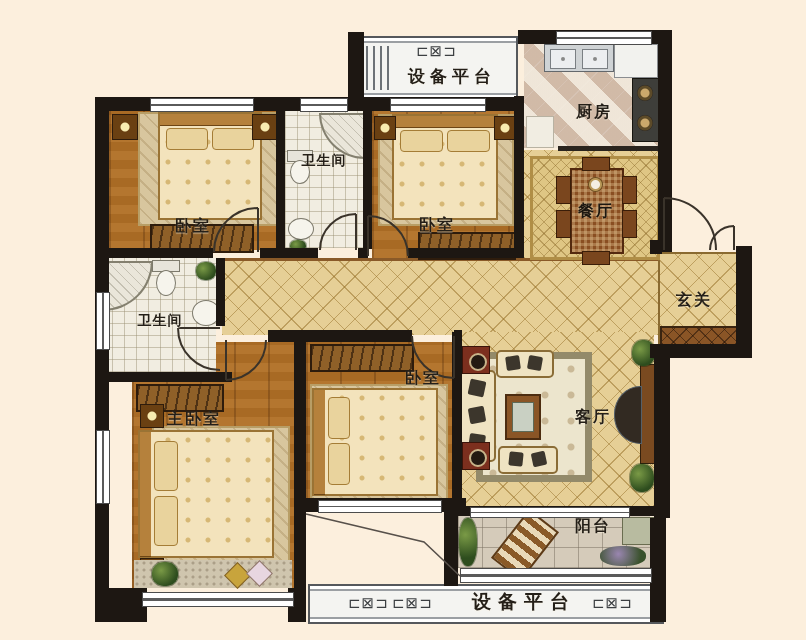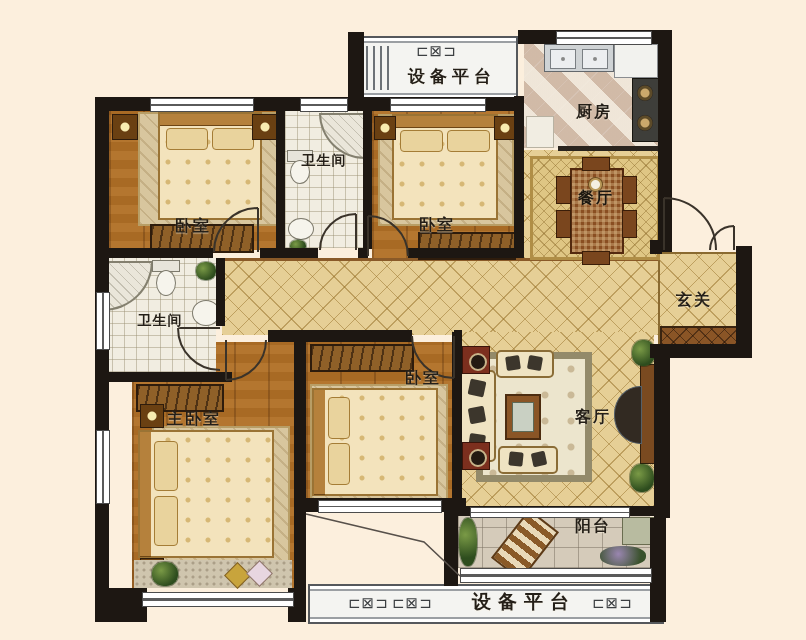--- a/index.html
+++ b/index.html
@@ -281,21 +281,21 @@
     </g>
     <path d="M306,514 L424,542 L460,576" stroke="#57504a" stroke-width="1.5" fill="none"></path>
   </svg>
 
   <span class="rlabel plabel" style="left:452px;top:76px;">设备平台</span>
   <span class="acsym" style="left:416px;top:42px;">⊏⊠⊐</span>
   <span class="rlabel" style="left:594px;top:112px;">厨房</span>
   <span class="rlabel" style="left:193px;top:226px;">卧室</span>
   <span class="rlabel" style="left:324px;top:161px;font-size:14px;letter-spacing:1px;">卫生间</span>
   <span class="rlabel" style="left:437px;top:225px;">卧室</span>
-  <span class="rlabel" style="left:596px;top:198px;color:#1c1710;text-shadow:0 0 3px rgba(240,225,190,.8);">餐厅</span>
+  <span class="rlabel" style="left:596px;top:211px;color:#1c1710;text-shadow:0 0 3px rgba(240,225,190,.8);">餐厅</span>
   <span class="rlabel" style="left:694px;top:300px;">玄关</span>
   <span class="rlabel" style="left:160px;top:321px;font-size:14px;letter-spacing:1px;">卫生间</span>
   <span class="rlabel" style="left:194px;top:419px;">主卧室</span>
   <span class="rlabel" style="left:423px;top:378px;">卧室</span>
   <span class="rlabel" style="left:593px;top:417px;">客厅</span>
   <span class="rlabel" style="left:593px;top:526px;">阳台</span>
   <span class="rlabel plabel2" style="left:524px;top:602px;">设备平台</span>
   <span class="acsym" style="left:348px;top:594px;">⊏⊠⊐</span>
   <span class="acsym" style="left:392px;top:594px;">⊏⊠⊐</span>
   <span class="acsym" style="left:592px;top:594px;">⊏⊠⊐</span>

